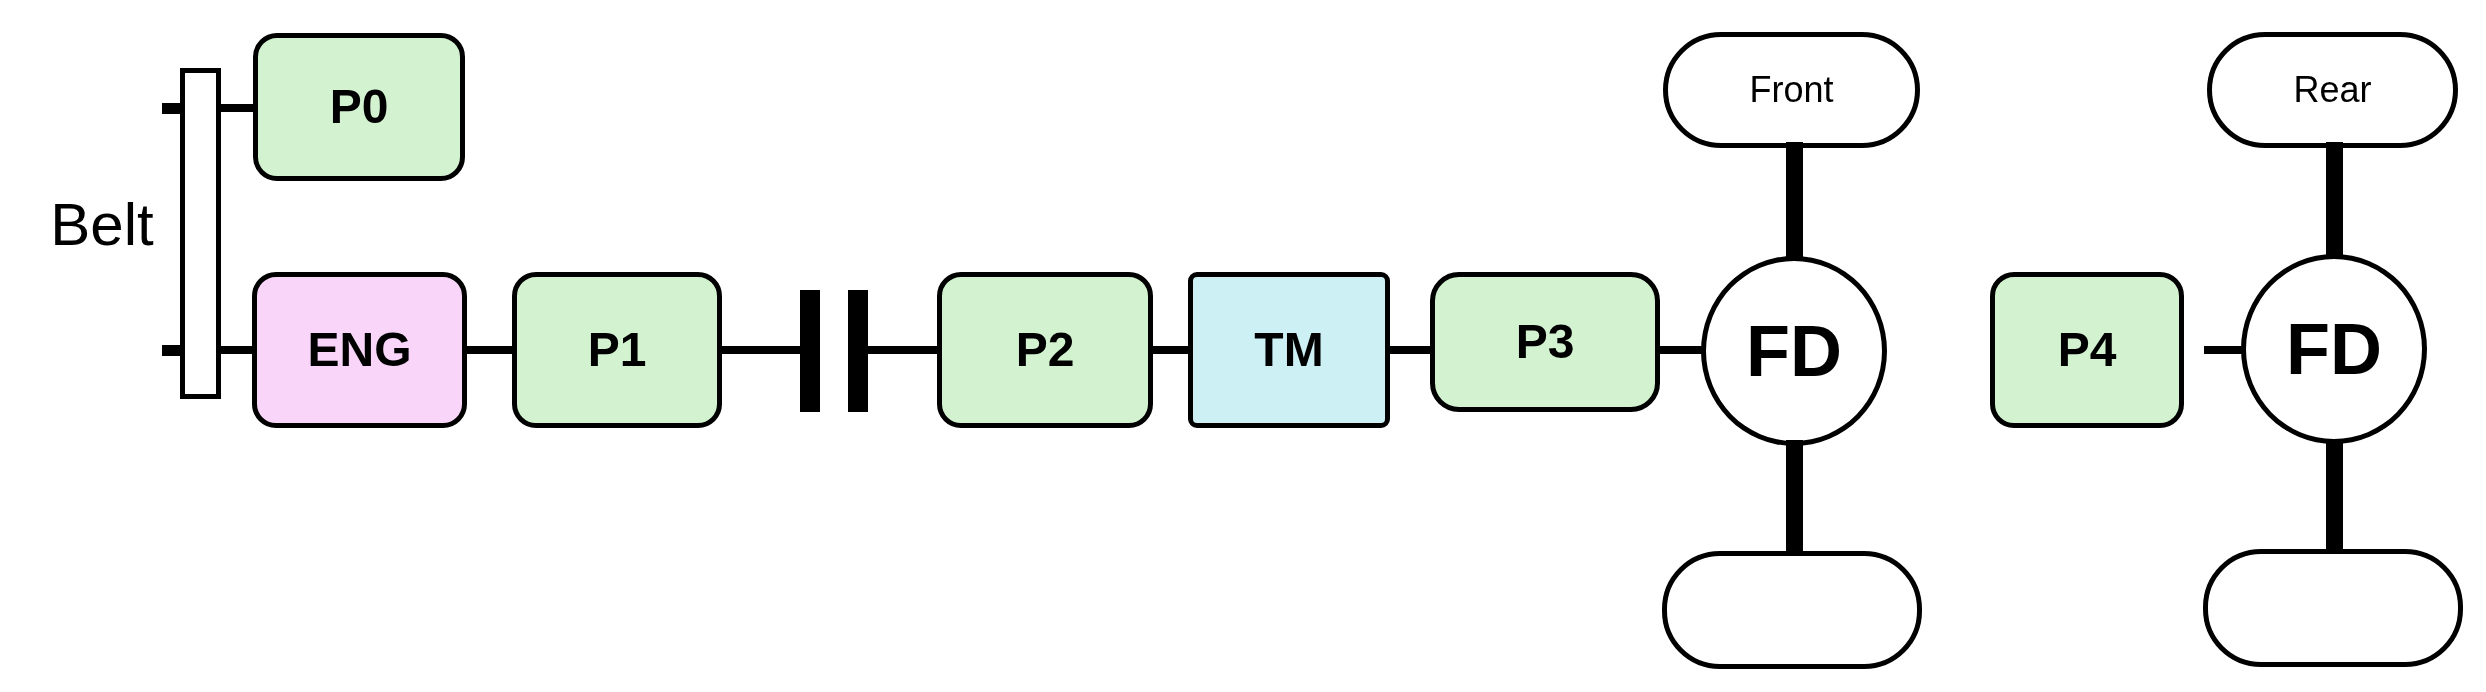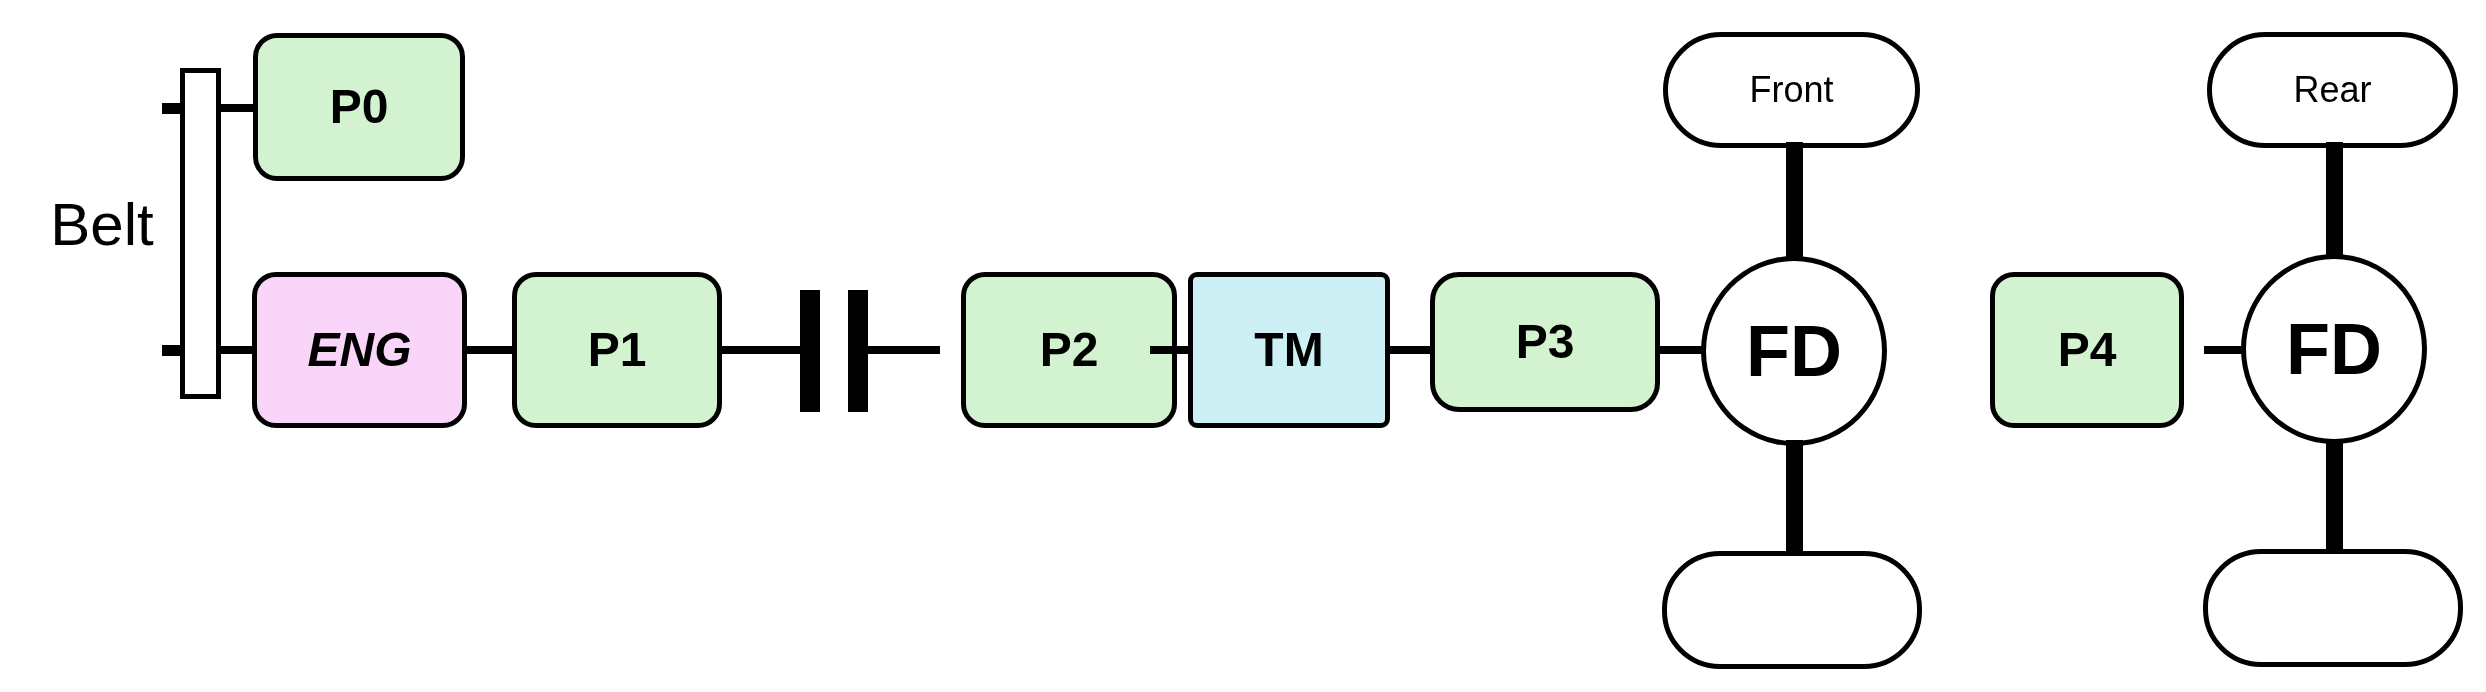--- a/index.html
+++ b/index.html
@@ -15,21 +15,21 @@
     position:relative;width:2486px;height:692px;background:var(--background);
     font-family:"Liberation Sans",sans-serif;color:#000;overflow:hidden;
   }
   .abs{position:absolute;box-sizing:border-box;}
   .node{
     border:5px solid var(--outline);border-radius:24px;
     display:flex;align-items:center;justify-content:center;
     font-weight:bold;font-size:48px;line-height:1;
   }
   .green{background:var(--motor-fill);}
-  .pink{background:var(--engine-fill);font-style:italic;}
+  .pink{background:var(--engine-fill);}
   .cyan{background:var(--transmission-fill);border-radius:9px;}
   .whitebox{background:var(--shape-fill);}
   .pill{
     border:5px solid var(--outline);border-radius:58px;background:var(--shape-fill);
     display:flex;align-items:center;justify-content:center;
     font-weight:normal;font-size:36px;line-height:1;
   }
   .circle{
     border:5px solid var(--outline);border-radius:50%;background:var(--shape-fill);
     display:flex;align-items:center;justify-content:center;
@@ -54,21 +54,21 @@
   <div class="abs node pink" style="left:252px;top:272px;width:215px;height:156px;">ENG</div>
 
   <div class="abs line" style="left:464px;top:346px;width:52px;height:8px;"></div>
   <div class="abs node green" style="left:512px;top:272px;width:210px;height:156px;">P1</div>
 
   <div class="abs line" style="left:719px;top:346px;width:84px;height:8px;"></div>
   <div class="abs line" style="left:800px;top:290px;width:20px;height:122px;"></div>
   <div class="abs line" style="left:848px;top:290px;width:20px;height:122px;"></div>
   <div class="abs line" style="left:865px;top:346px;width:75px;height:8px;"></div>
 
-  <div class="abs node green" style="left:937px;top:272px;width:216px;height:156px;margin-left:24px;">P2</div>
+  <div class="abs node green" style="left:937px;top:272px;width:216px;height:156px;">P2</div>
   <div class="abs line" style="left:1150px;top:346px;width:41px;height:8px;"></div>
   <div class="abs node cyan" style="left:1188px;top:272px;width:202px;height:156px;">TM</div>
   <div class="abs line" style="left:1387px;top:346px;width:46px;height:8px;"></div>
   <div class="abs node green" style="left:1430px;top:272px;width:230px;height:140px;border-radius:29px;">P3</div>
 
   <div class="abs line" style="left:1657px;top:346px;width:48px;height:8px;"></div>
   <div class="abs pill" style="left:1663px;top:32px;width:257px;height:116px;">Front</div>
   <div class="abs line" style="left:1786px;top:142px;width:17px;height:118px;"></div>
   <div class="abs circle" style="left:1701px;top:256px;width:186px;height:190px;">FD</div>
   <div class="abs line" style="left:1786px;top:440px;width:17px;height:115px;"></div>

